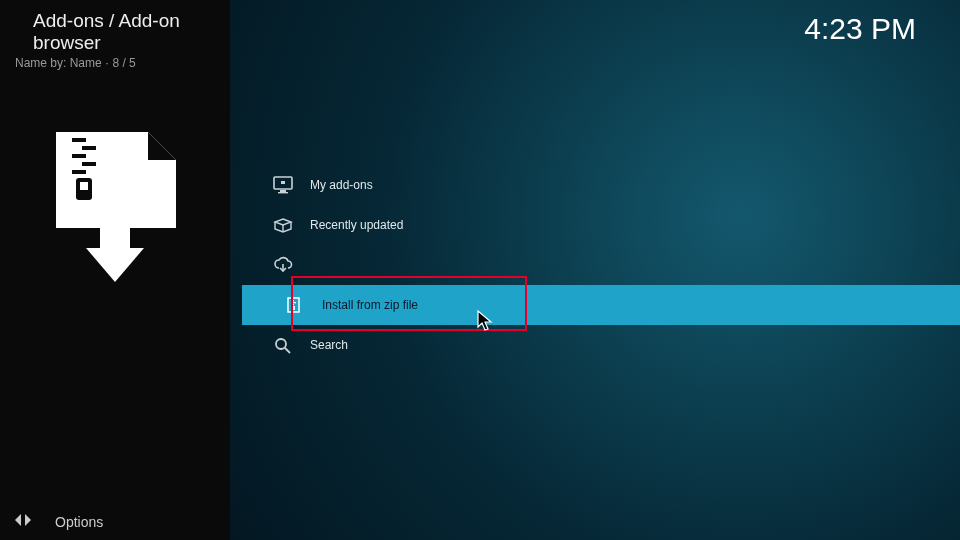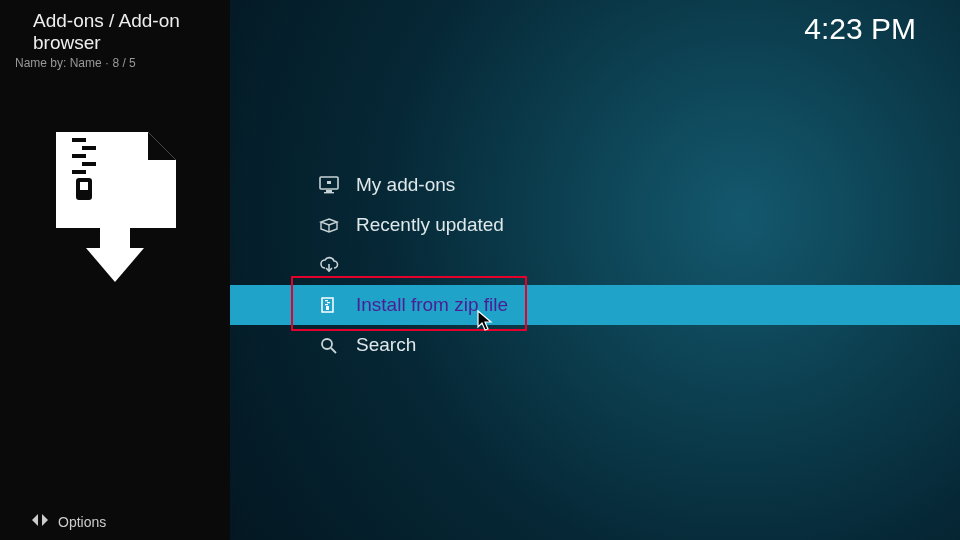--- a/index.html
+++ b/index.html
@@ -29,26 +29,26 @@
     }
     .sidebar-icon-wrap {
       margin-top: 60px;
       display: flex;
       justify-content: center;
     }
     .sidebar-icon svg { display: block; }
     .options-bar {
       position: absolute;
       bottom: 0;
-      left: 17px;
+      left: 0;
       width: 100%;
       padding: 10px 15px;
       display: flex;
       align-items: center;
-      gap: 10px;
+      gap: 24px;
       font-size: 14px;
       color: #ccc;
     }
     .options-bar .arrows {
       font-size: 15px;
       font-weight: bold;
     }
     
     
     .main {
@@ -65,37 +65,38 @@
       font-weight: 300;
       color: #fff;
     }
     .menu {
       margin-top: 165px;
     }
     .menu-item {
       display: flex;
       align-items: center;
       height: 40px;
-      padding-left: 86px;
-      font-size: 19px;
+      padding-left: 40px;
+      font-size: 12px;
       color: #dfe8ea;
       position: relative;
       cursor: pointer;
     }
     .menu-item .icon {
       width: 26px;
       display: flex;
       align-items: center;
       justify-content: center;
       margin-right: 14px;
       color: #c8d3d6;
     }
     .menu-item.selected {
       background: #1fa3c8;
-      color: #4c1d95;
+      color: #0f172a;
+      margin-left: 12px;
     }
     .menu-item.selected .icon { color: #fff; }
     .highlight-box {
       position: absolute;
       border: 2.5px solid #e4002b;
       pointer-events: none;
     }
     .cursor {
       position: absolute;
       pointer-events: none;

